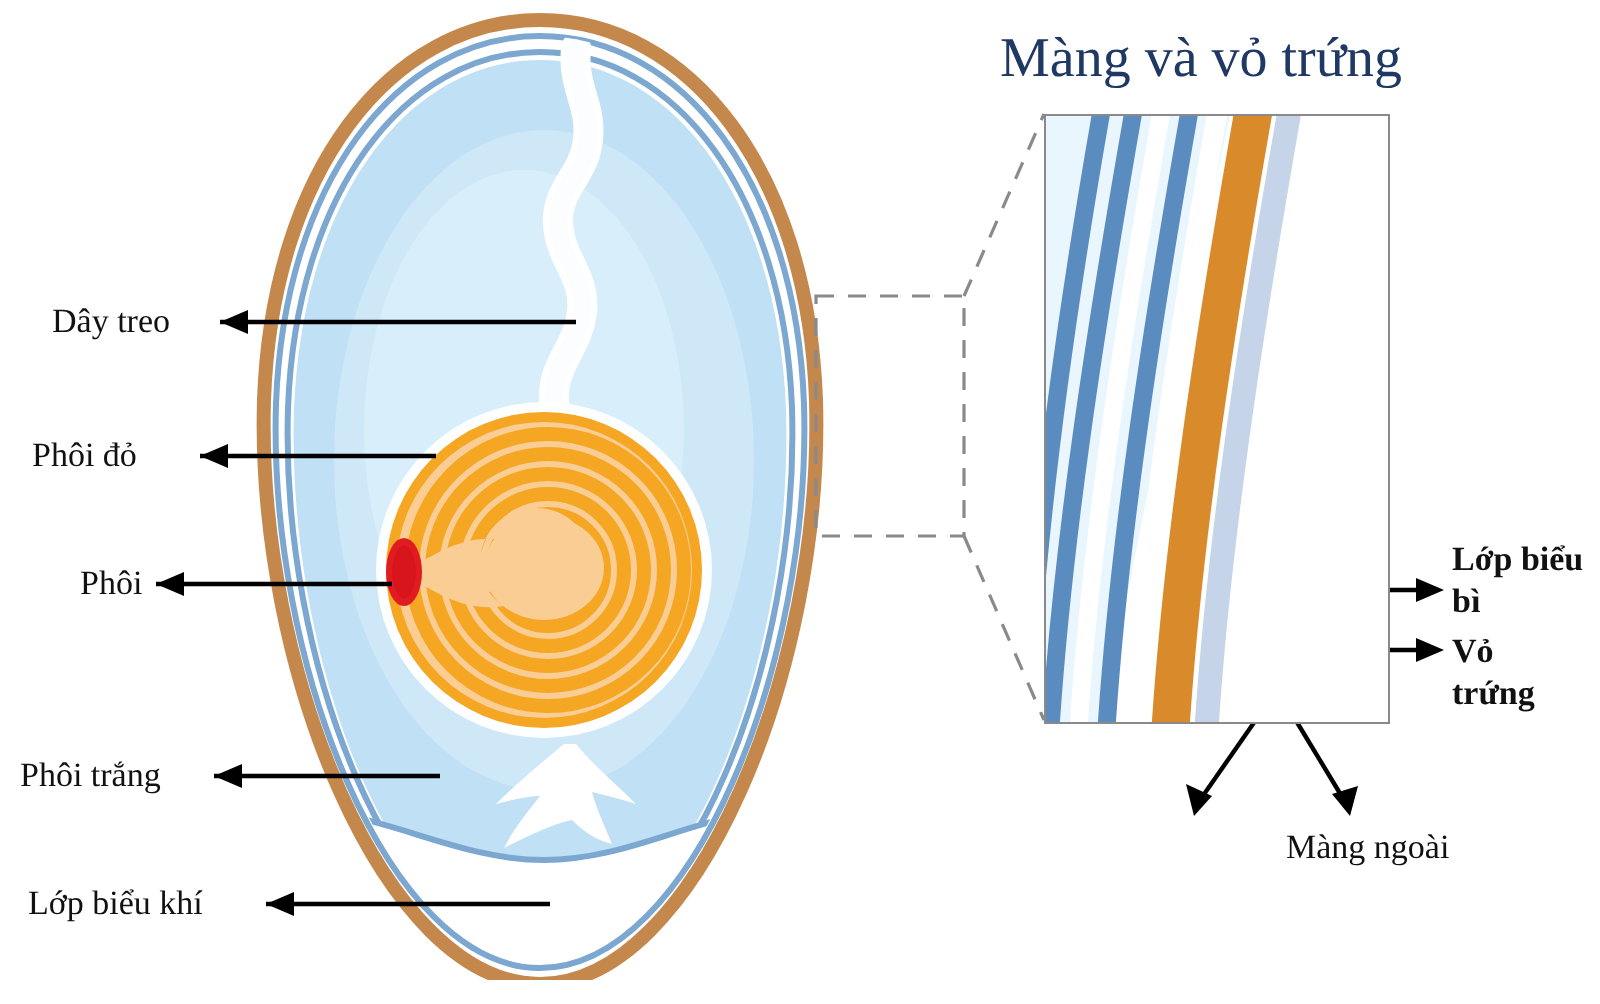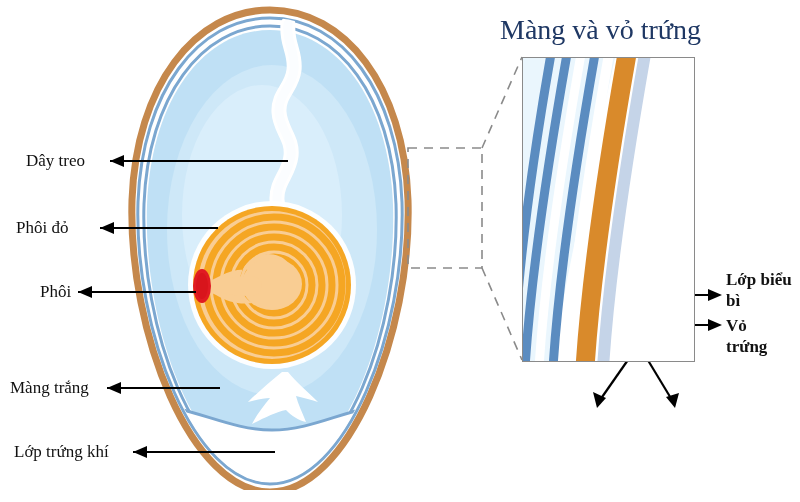--- a/index.html
+++ b/index.html
@@ -235,23 +235,24 @@
   </div>
 
   <div class="title" style="left:500px; top:14px;">Màng và vỏ trứng</div>
 
   <div class="label" style="left:26px; top:150px;">Dây treo</div>
 
   <div class="label" style="left:16px; top:217px;">Phôi đỏ</div>
 
   <div class="label" style="left:40px; top:281px;">Phôi</div>
 
-  <div class="label" style="left:10px; top:377px;">Màng trắng</div>
-
-  <div class="label" style="left:14px; top:441px;">Lớp trứng khí</div>
+  <div class="label" style="left:10px; top:377px;">Phôi trắng</div>
+
+  <div class="label" style="left:14px; top:441px;">Lớp biểu khí</div>
 
   <div class="label wrapped" style="left:726px; top:269px; width:66px;">Lớp biểu bì</div>
 
   <div class="label wrapped" style="left:726px; top:315px; width:60px;">Vỏ trứng</div>
 
 
+  <div class="label" style="left:643px; top:413px;">Màng ngoài</div>
 
 </div>
 
 </body></html>

